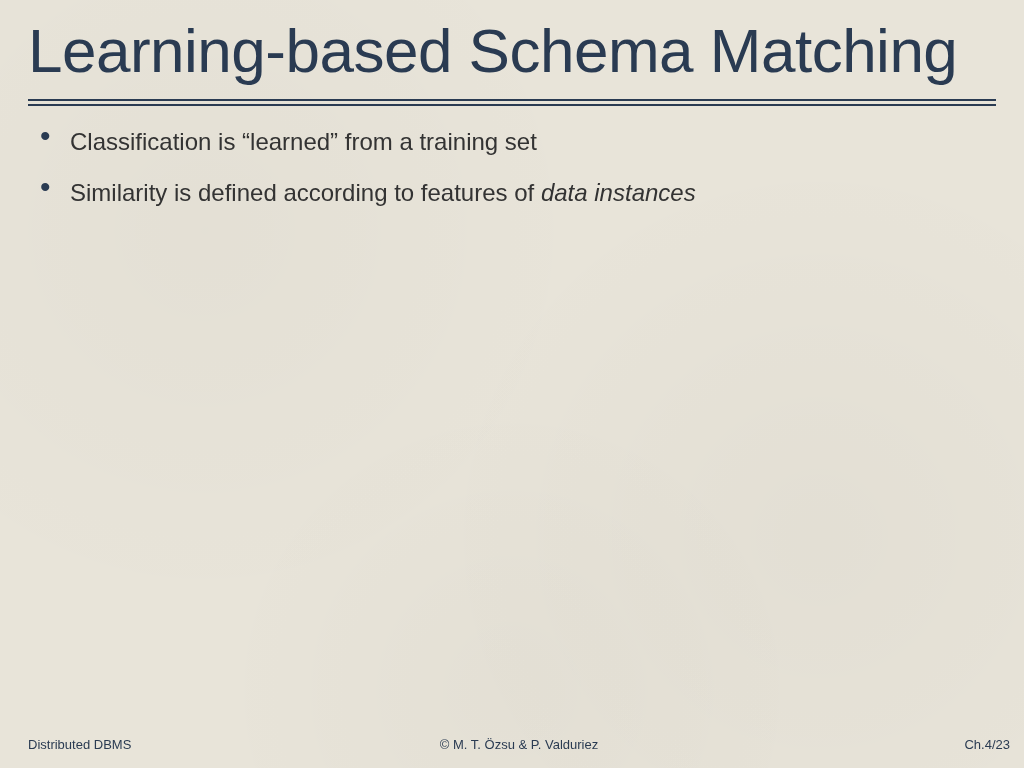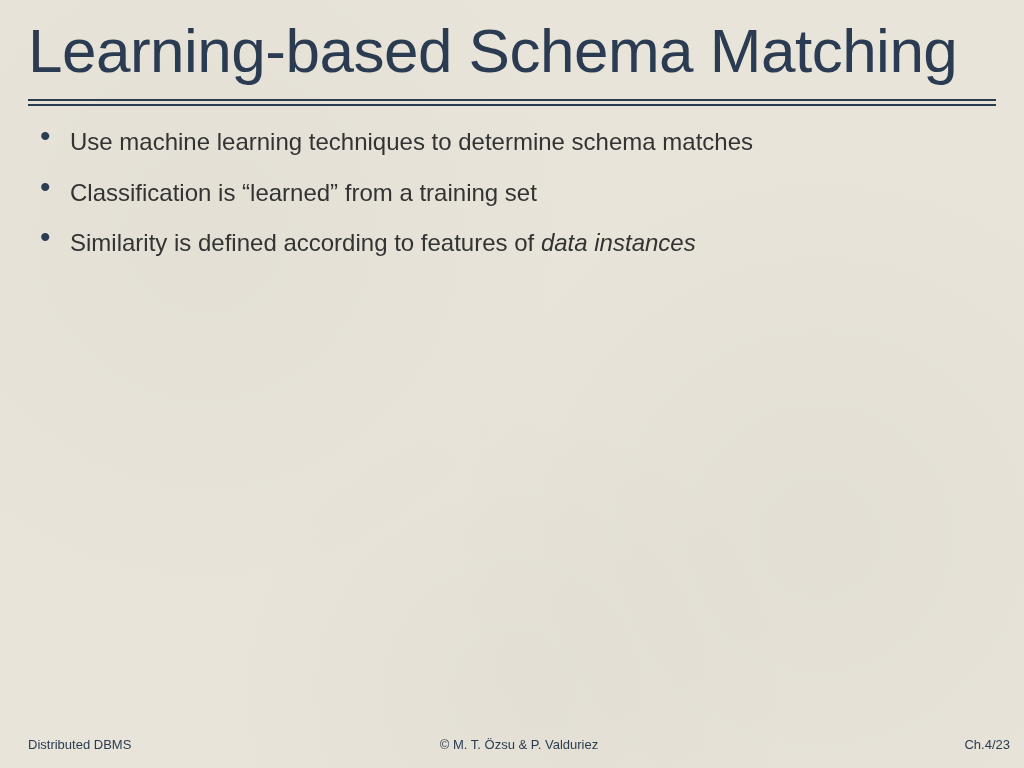--- a/index.html
+++ b/index.html
@@ -90,23 +90,20 @@
   <h1 class="title">Learning-based Schema Matching</h1>
 
   <div class="rule-wrap">
     <div class="l1"></div>
     <div class="l2"></div>
   </div>
 
   <div class="content">
     <ul class="bullets">
       <li>
-        <span>Use machine learning techniques to determine schema matches</span>
-      </li>
-      <li>
         <span>Classification is “learned” from a training set</span>
       </li>
       <li>
         <span>Similarity is defined according to features of </span><span class="italic">data instances</span>
       </li>
     </ul>
   </div>
 
   <div class="footer">
     <span class="left">Distributed DBMS</span>

